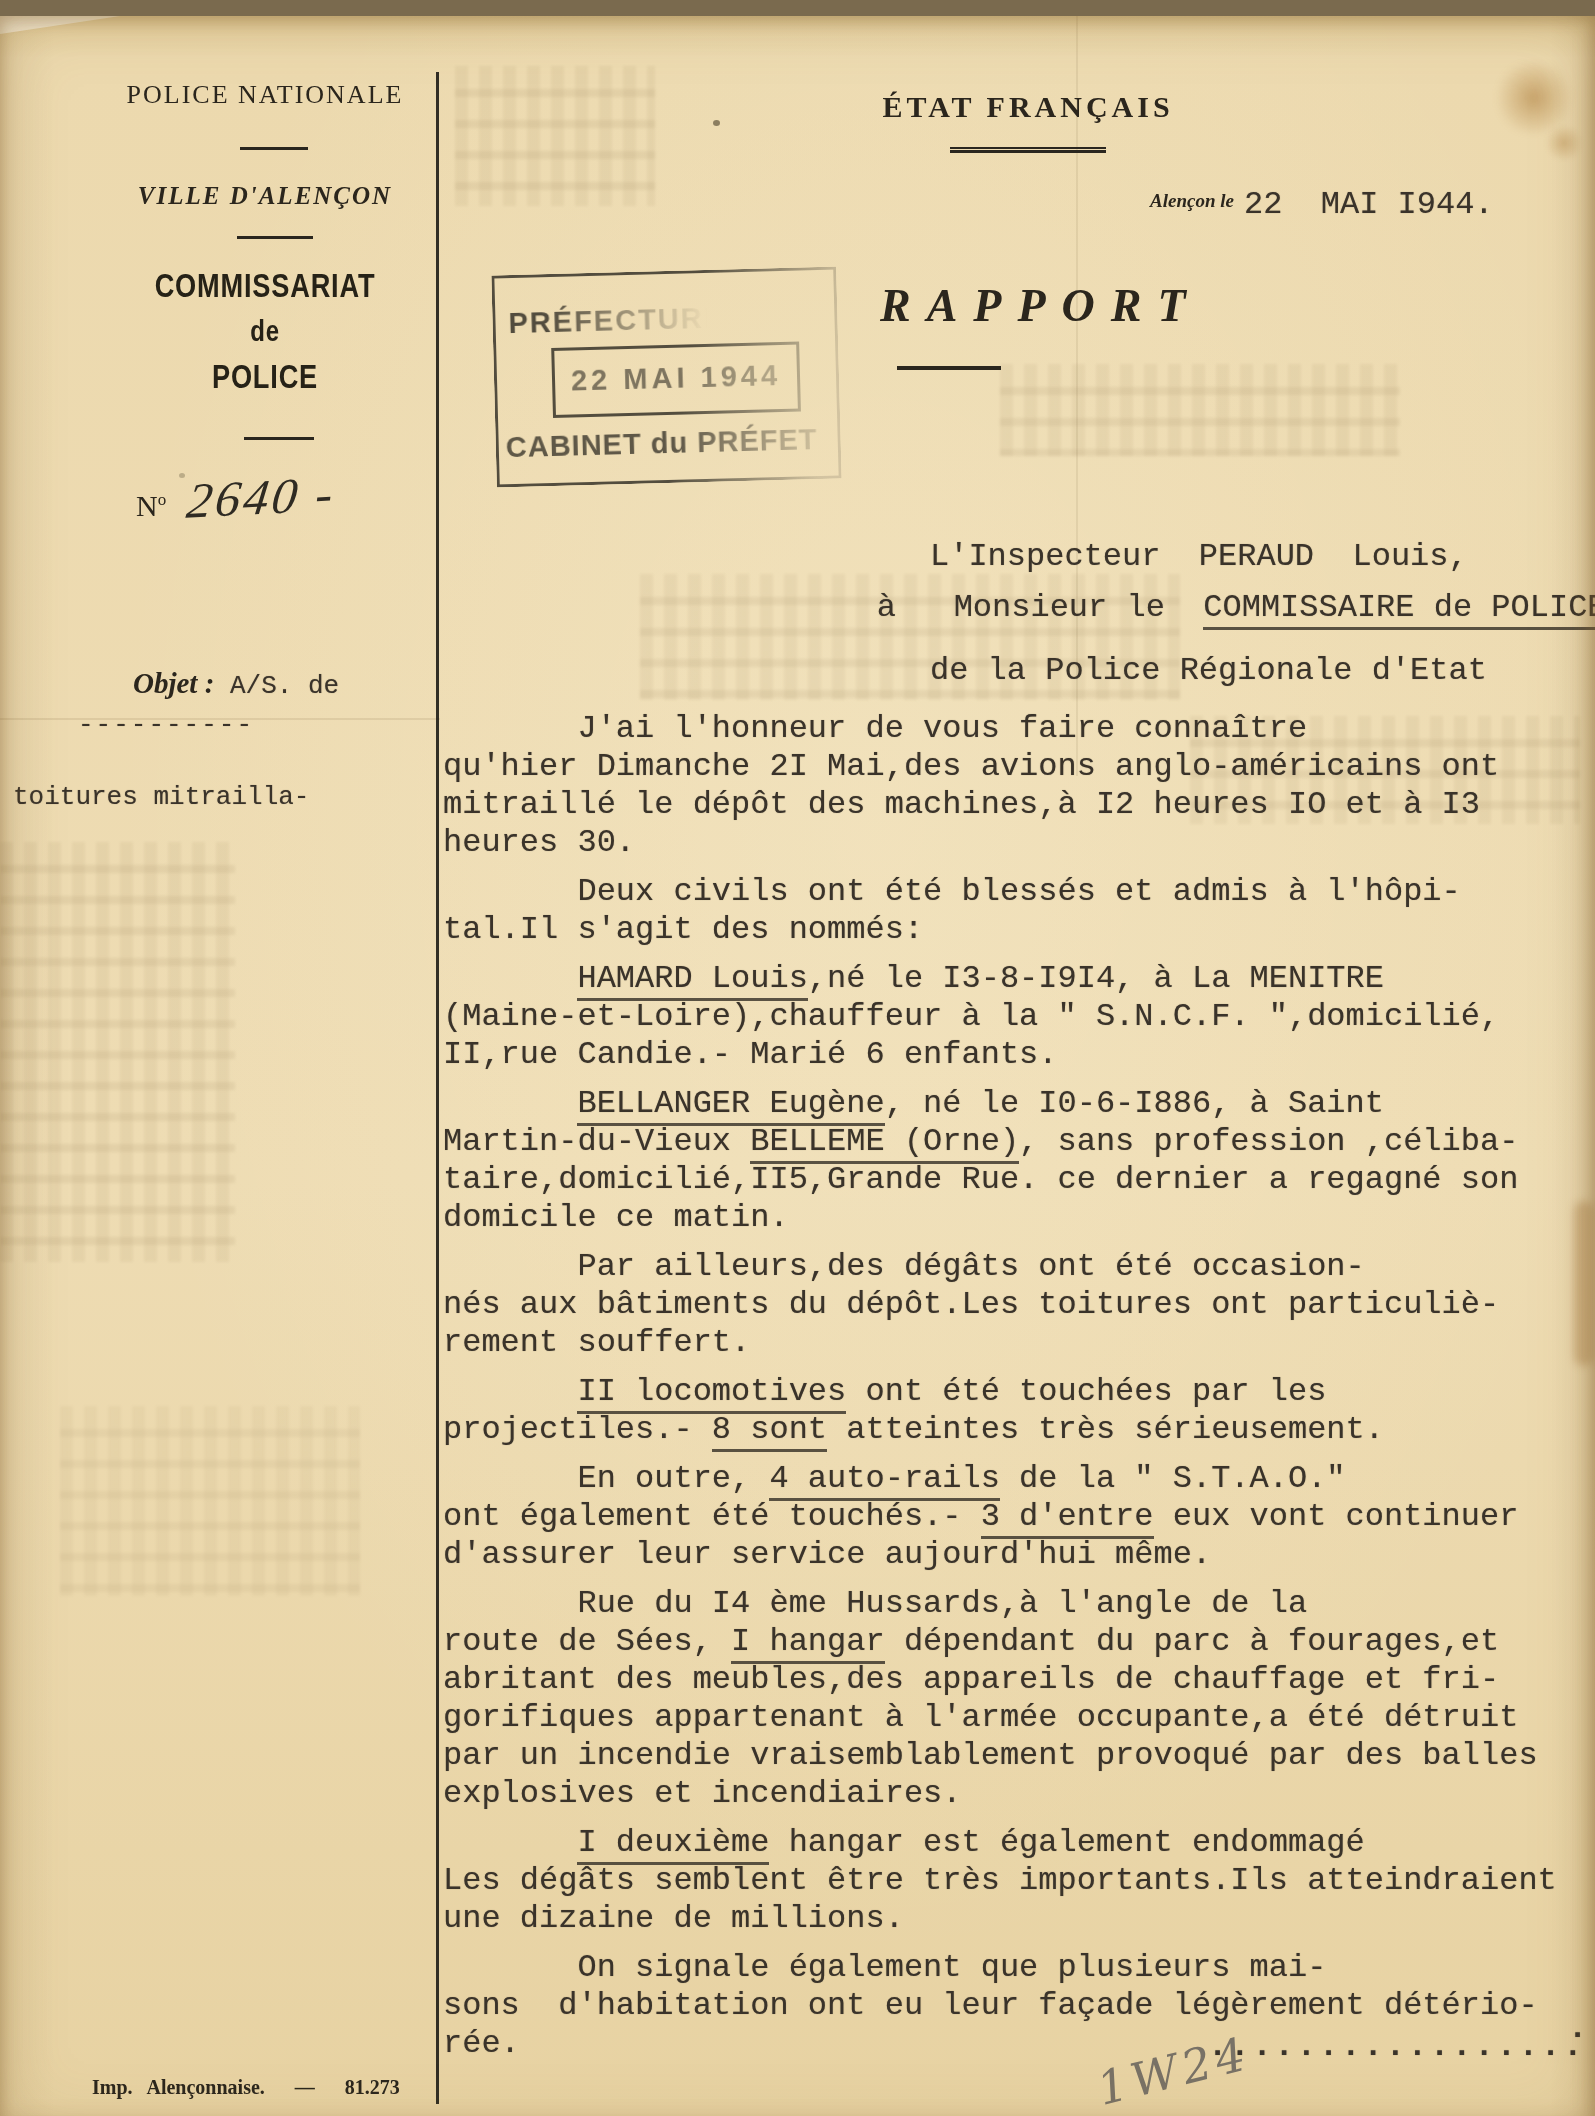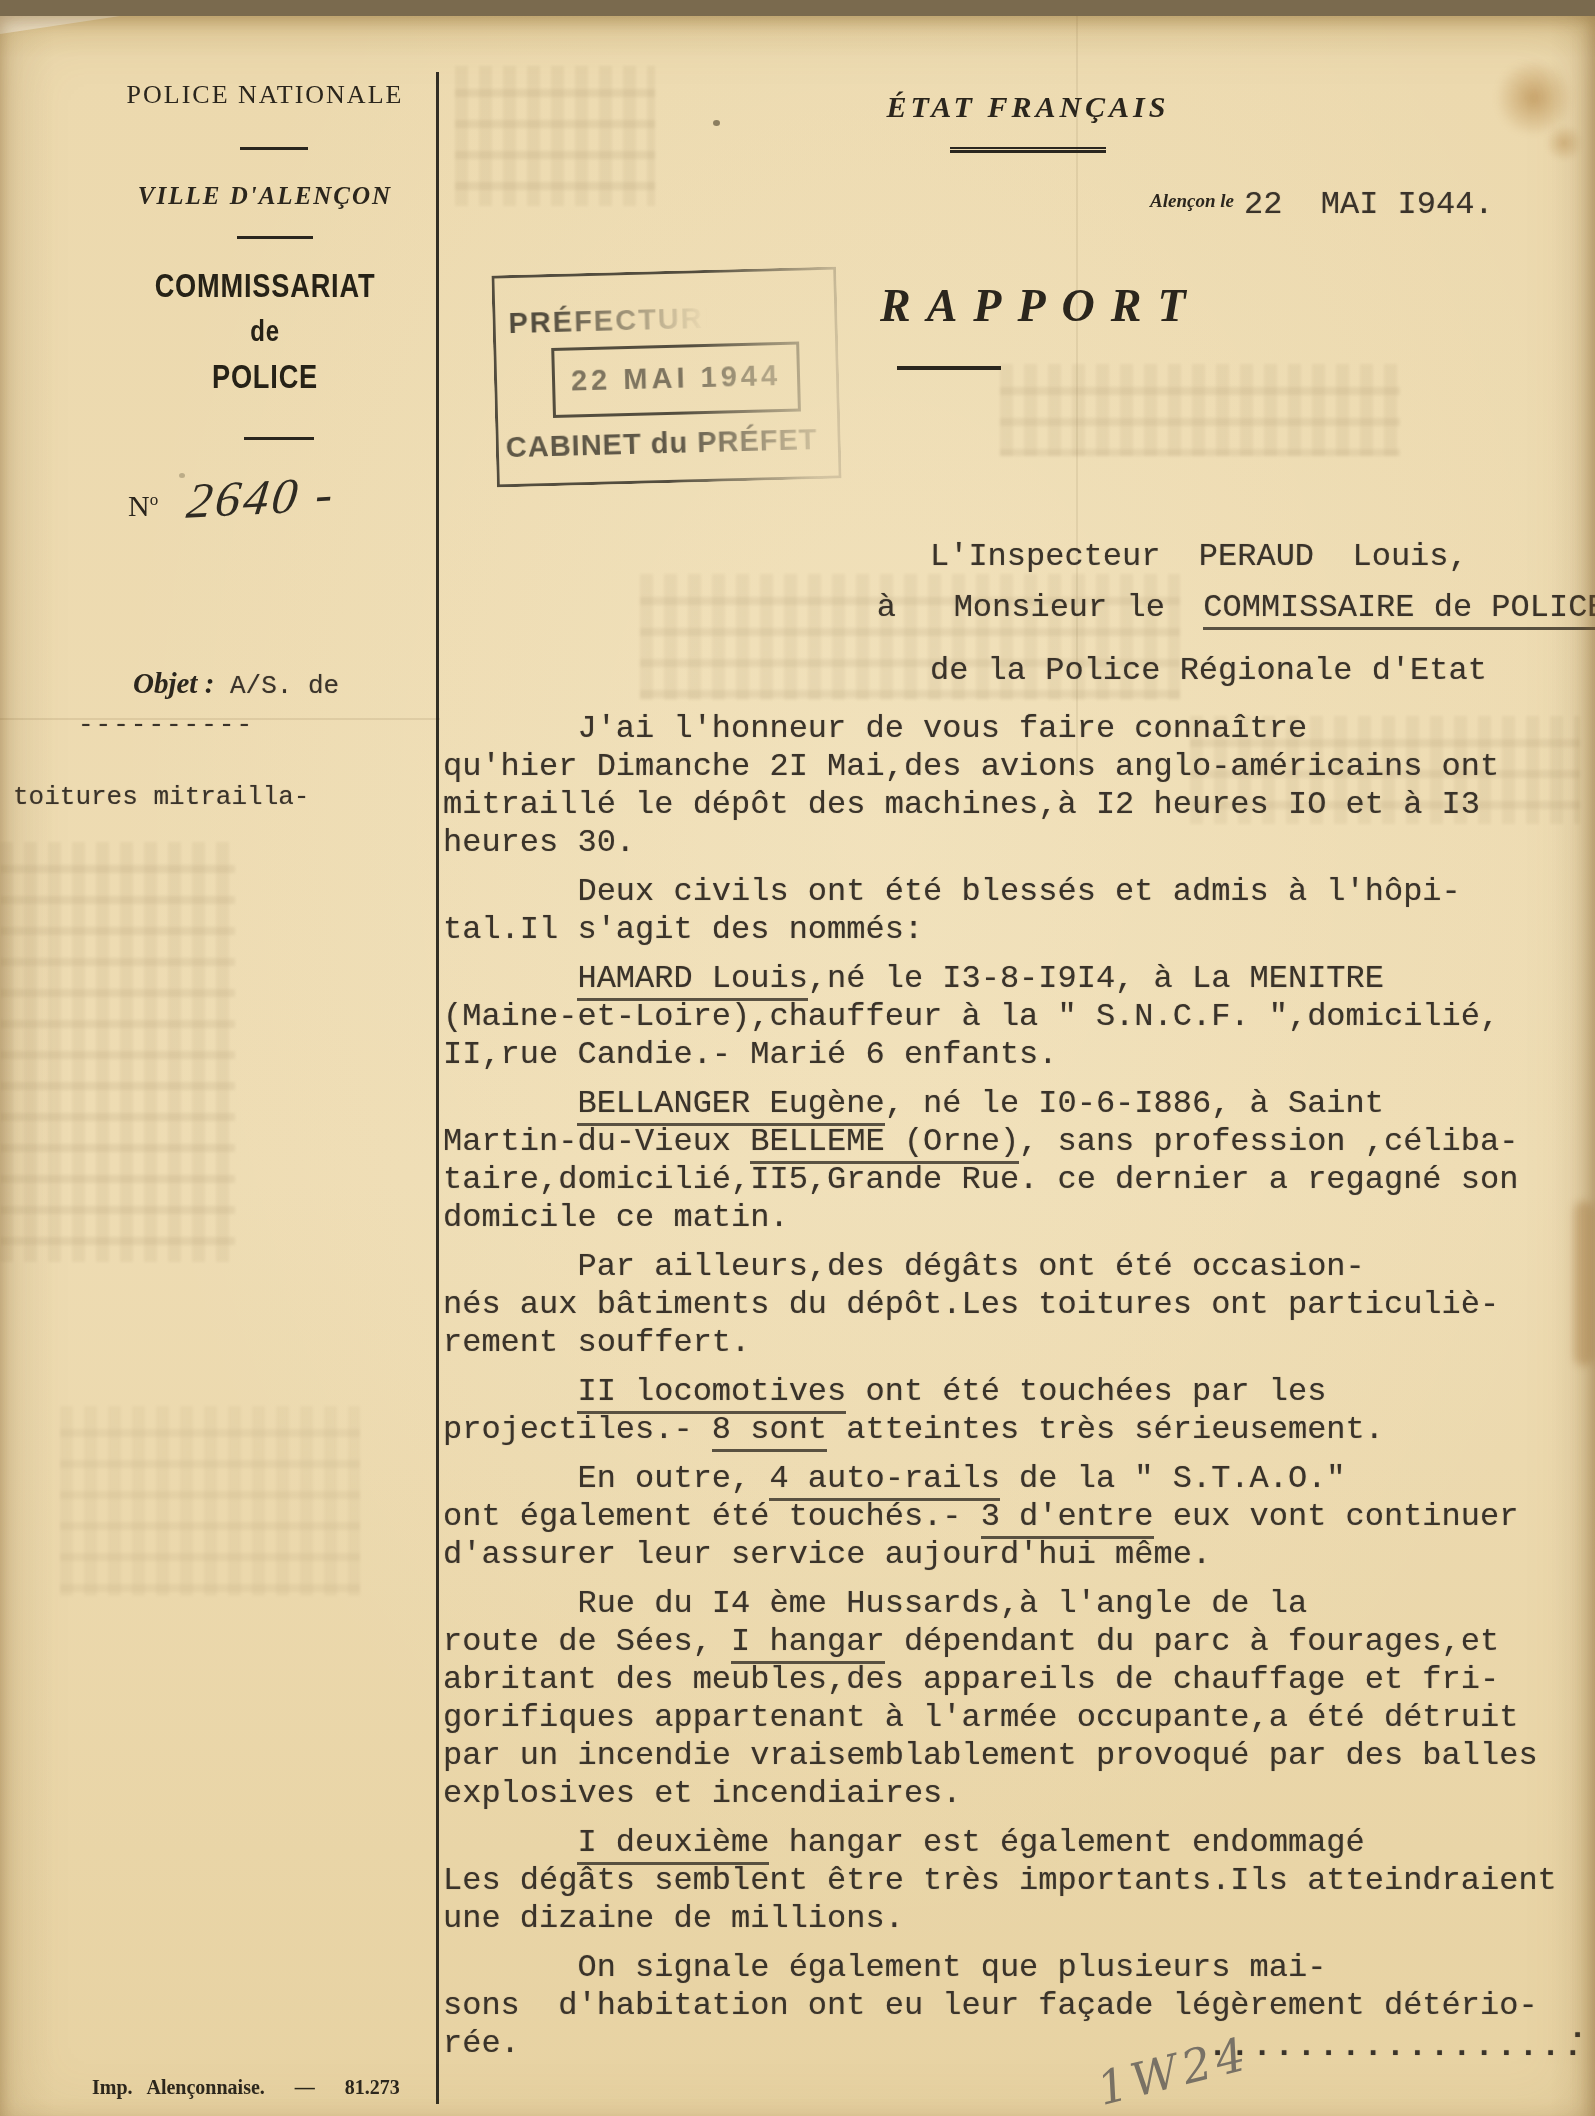--- a/index.html
+++ b/index.html
@@ -27,33 +27,33 @@
   .rule1{left:240px;top:131px;width:68px;height:3px;}
   .lh-city{left:105px;top:166px;width:320px;font-size:25px;font-weight:bold;font-style:italic;letter-spacing:2px;}
   .rule2{left:237px;top:220px;width:76px;height:3px;}
   .lh-office{left:105px;top:252px;width:320px;}
   .lh-office .cond{display:block;transform:scaleX(.8);transform-origin:50% 50%;
         font-weight:bold;letter-spacing:1px;line-height:1;}
   .office1{font-size:34px;}
   .office2{font-size:30px;margin-top:14px;}
   .office3{font-size:34px;margin-top:13px;}
   .rule3{left:244px;top:421px;width:70px;height:3px;}
-  .num-label{left:128px;top:473px;font-size:30px;}
+  .num-label{left:136px;top:473px;font-size:30px;}
   .num-label sup{font-size:17px;}
   .num-value{left:188px;top:452px;font-size:50px;font-style:italic;color:#2f2b23;
         transform:skewX(-10deg) rotate(-3deg);letter-spacing:3px;}
   .objet{left:13px;top:575px;width:425px;font-size:26px;line-height:37px;}
   .objet-l1{margin-left:120px;}
   .objet-label{font-family:"Liberation Serif","DejaVu Serif",serif;font-weight:bold;
         font-style:italic;font-size:29px;color:#2b261d;text-shadow:none;}
   .dashes{left:78px;top:694px;font-size:26px;letter-spacing:2px;}
   .imprint{left:92px;top:2060px;font-size:20px;font-weight:bold;word-spacing:10px;white-space:pre;}
   .divider{left:436px;top:56px;width:3px;height:2032px;background:#221f19;opacity:.92;}
   
-  .state{left:818px;top:74px;width:420px;font-size:30px;font-weight:bold;letter-spacing:4px;font-style:italic;}
+  .state{left:818px;top:74px;width:420px;font-size:30px;font-weight:bold;letter-spacing:4px;}
   .state-rule{left:950px;top:131px;width:156px;height:6px;
       background:linear-gradient(180deg,#2a261f 0 2px,rgba(42,38,31,0) 2px 3px,#2a261f 3px 6px);}
   .dateline{left:1150px;top:170px;white-space:nowrap;}
   .place{font-size:19px;font-style:italic;font-weight:bold;color:#2b261d;}
   .typed-date{font-size:32px;margin-left:10px;vertical-align:-6px;text-align:center;}
   .rapport{left:880px;top:263px;font-size:46px;font-style:italic;font-weight:600;
       letter-spacing:16px;color:#2b261d;text-align:center;}
   .rapport-rule{left:897px;top:350px;width:104px;height:4px;}
   
   .stamp{left:494px;top:255px;width:345px;height:212px;transform:rotate(-1.5deg);

